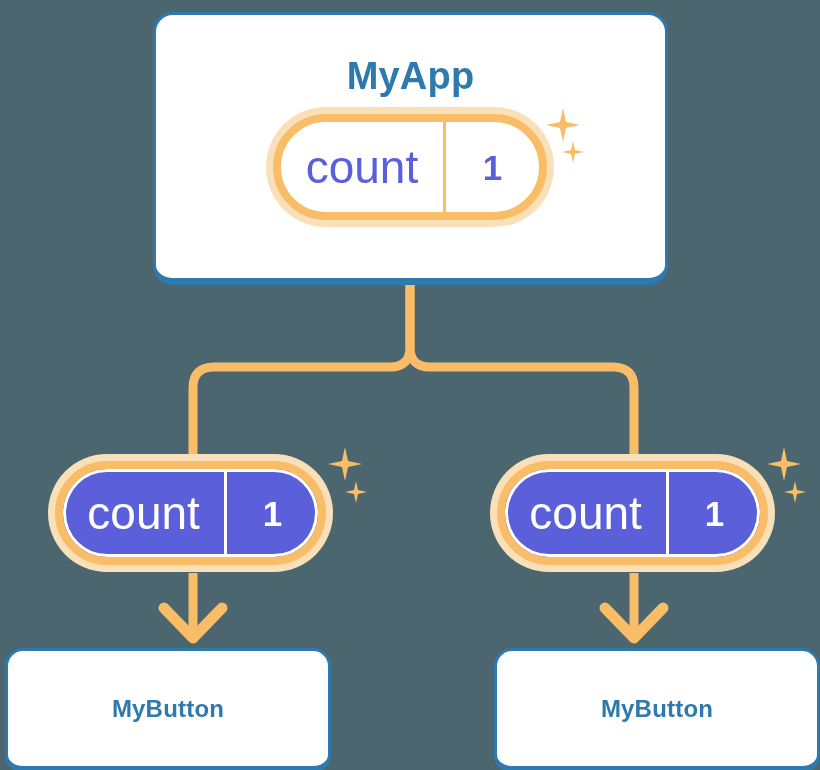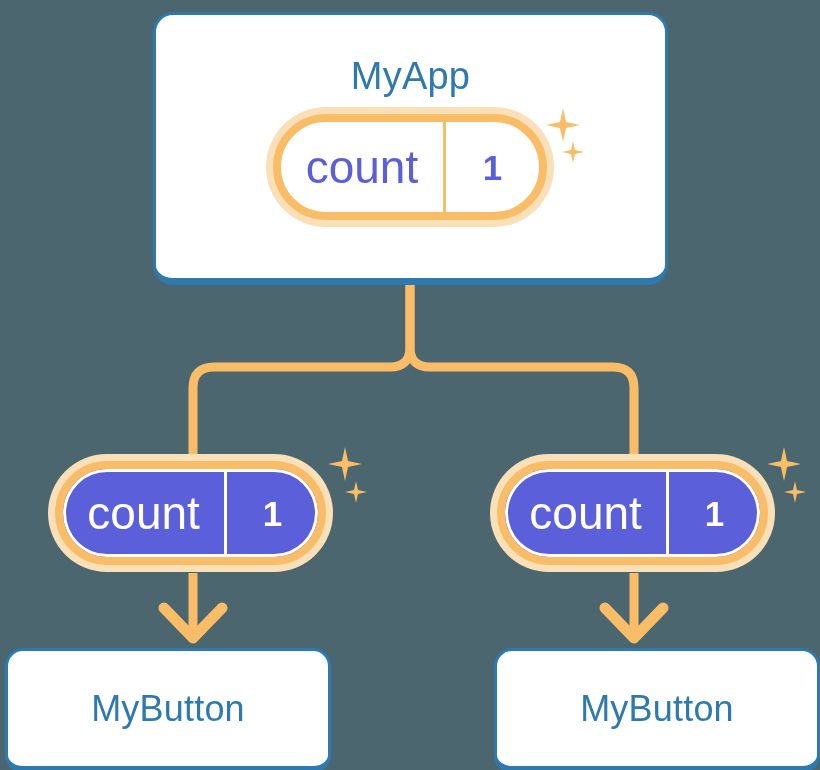--- a/index.html
+++ b/index.html
@@ -39,21 +39,21 @@
     border: 3px solid #2e79ad;
     border-bottom-width: 7px;
     border-radius: 18px;
     display: flex;
     flex-direction: column;
     align-items: center;
   }
   .card-title {
     color: #2e79ad;
     font-size: 38px;
-    font-weight: 400;
+    font-weight: 700;
     letter-spacing: 0.2px;
     line-height: 1;
     white-space: nowrap;
   }
 
   #card-myapp {
     left: 153px;
     top: 12px;
     width: 515px;
     height: 273px;
@@ -63,21 +63,21 @@
     margin-top: 42px;
   }
 
   .card-button {
     width: 326px;
     height: 125px;
     justify-content: center;
   }
   #card-mybutton-left  { left: 5px;   top: 648px; }
   #card-mybutton-right { left: 494px; top: 648px; }
-  .card-button .card-title { font-size: 36px; }
+  .card-button .card-title { font-size: 24px; }
 
   
   .pill {
     position: absolute;
     box-sizing: border-box;
     border-radius: 999px;
     background: #fae0b8;              
     padding: 7px;
     display: flex;
   }

